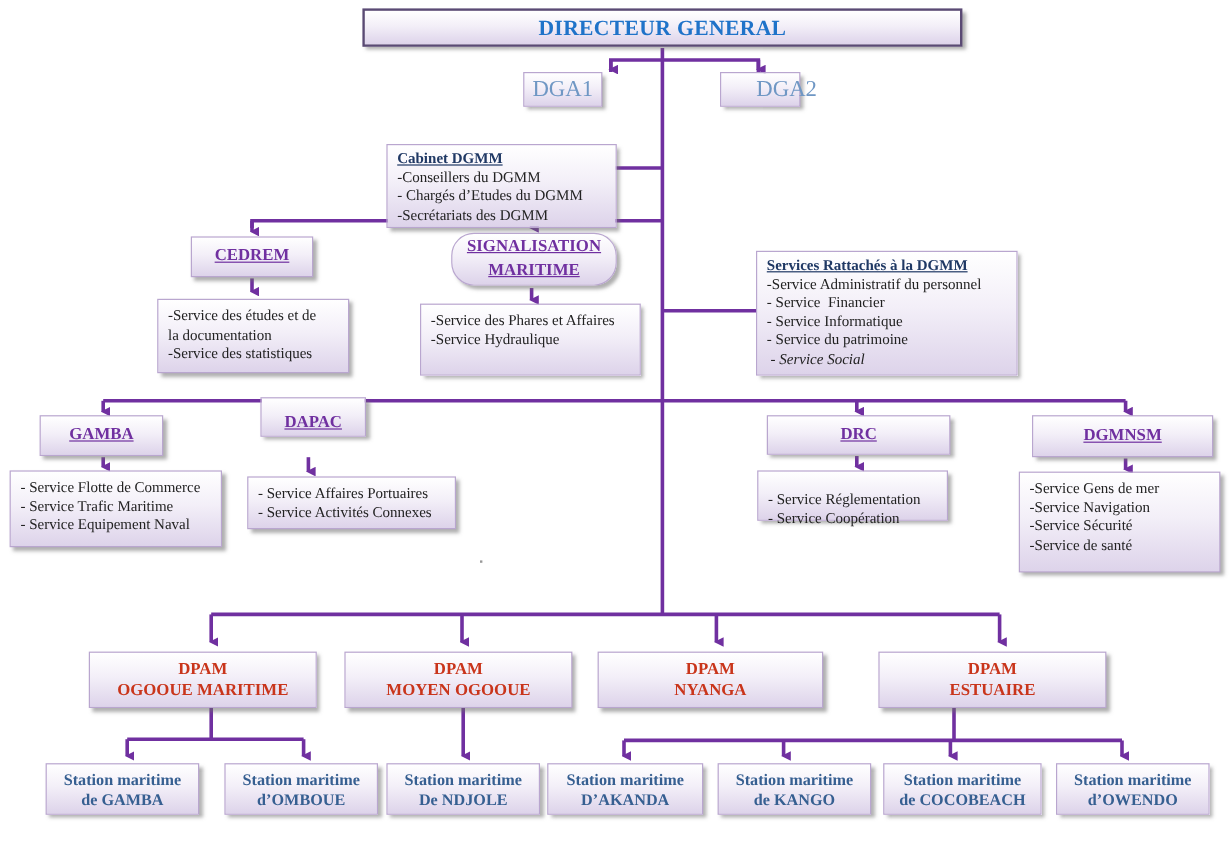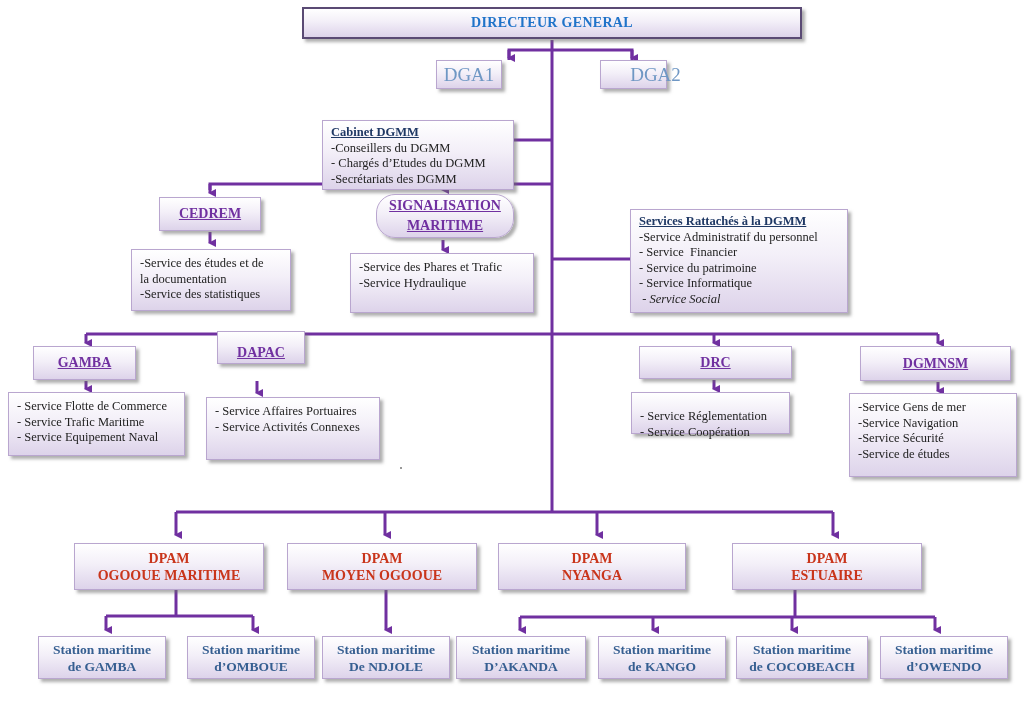--- a/index.html
+++ b/index.html
@@ -7,21 +7,21 @@
          font-family:"Liberation Serif", "DejaVu Serif", serif; }
   #connectors { position:absolute; left:0; top:0; width:1024px; height:722px; }
   .box {
     position:absolute; box-sizing:border-box;
     border:1px solid #b9a6cf;
     background:linear-gradient(to bottom, #ffffff 0%, #f3eff8 45%, #ddd3ea 100%);
     box-shadow:3px 3px 3px rgba(110,110,110,0.55);
   }
   .box.center { display:flex; flex-direction:column; align-items:center; justify-content:center; text-align:center; }
   .title-top { border:2px solid #5a4a74; }
-  .t-blue { color:#1f73c9; font-weight:bold; font-size:14px; letter-spacing:0.3px; }
+  .t-blue { color:#1f73c9; font-weight:bold; font-size:18px; letter-spacing:0.3px; }
   .t-dga { color:#6f97c4; font-size:19px; }
   .t-purple { color:#7030a0; font-weight:bold; font-size:14px; text-decoration:underline; line-height:20px; }
   .t-red { color:#c9351b; font-weight:bold; font-size:14px; line-height:17px; }
   .t-station { color:#365f91; font-weight:bold; font-size:13.5px; line-height:17px; }
   .list { padding:6px 8px; font-size:12.5px; color:#222; line-height:15.5px; }
   .list .head { color:#1f3864; font-weight:bold; text-decoration:underline; }
   .list div { white-space:nowrap; }
   .dot { position:absolute; left:400px; top:467px; width:2px; height:2px; background:#999; }
 </style>
 </head>
@@ -106,66 +106,66 @@
   <div>-Service des études et de</div>
   <div>la documentation</div>
   <div>-Service des statistiques</div>
 </div>
 
 <div class="box center" style="left:376px;top:194px;width:138px;height:44px;border-radius:19px;">
   <span class="t-purple">SIGNALISATION</span>
   <span class="t-purple">MARITIME</span>
 </div>
 <div class="box list" style="left:350px;top:253px;width:184px;height:60px;">
-  <div>-Service des Phares et Trafic</div>
+  <div>-Service des Phares et Affaires</div>
   <div>-Service Hydraulique</div>
 </div>
 
 <div class="box list" style="left:630px;top:209px;width:218px;height:104px;padding:4px 8px;">
   <div class="head">Services Rattachés à la DGMM</div>
   <div>-Service Administratif du personnel</div>
   <div style="white-space:pre;">- Service  Financier</div>
+  <div>- Service Informatique</div>
   <div>- Service du patrimoine</div>
-  <div>- Service Informatique</div>
   <div style="white-space:pre;font-style:italic;"> - Service Social</div>
 </div>
 
 <div class="box center" style="left:33px;top:346px;width:103px;height:34px;">
   <span class="t-purple">GAMBA</span>
 </div>
 <div class="box list" style="left:8px;top:392px;width:177px;height:64px;">
   <div>- Service Flotte de Commerce</div>
   <div>- Service Trafic Maritime</div>
   <div>- Service Equipement Naval</div>
 </div>
 
 <div class="box center" style="left:217px;top:331px;width:88px;height:33px;justify-content:flex-end;">
   <span class="t-purple">DAPAC</span>
 </div>
-<div class="box list" style="left:206px;top:397px;width:174px;height:63px;">
+<div class="box list" style="left:206px;top:397px;width:174px;height:44px;">
   <div>- Service Affaires Portuaires</div>
   <div>- Service Activités Connexes</div>
 </div>
 
 <div class="box center" style="left:639px;top:346px;width:153px;height:33px;">
   <span class="t-purple">DRC</span>
 </div>
 <div class="box list" style="left:631px;top:392px;width:159px;height:42px;padding:16px 8px;">
   <div>- Service Réglementation</div>
   <div>- Service Coopération</div>
 </div>
 
 <div class="box center" style="left:860px;top:346px;width:151px;height:35px;">
   <span class="t-purple">DGMNSM</span>
 </div>
 <div class="box list" style="left:849px;top:393px;width:168px;height:84px;">
   <div>-Service Gens de mer</div>
   <div>-Service Navigation</div>
   <div>-Service Sécurité</div>
-  <div>-Service de études</div>
+  <div>-Service de santé</div>
 </div>
 
 <div class="dot"></div>
 
 <div class="box center" style="left:74px;top:543px;width:190px;height:47px;">
   <span class="t-red">DPAM</span>
   <span class="t-red">OGOOUE MARITIME</span>
 </div>
 <div class="box center" style="left:287px;top:543px;width:190px;height:47px;">
   <span class="t-red">DPAM</span>

